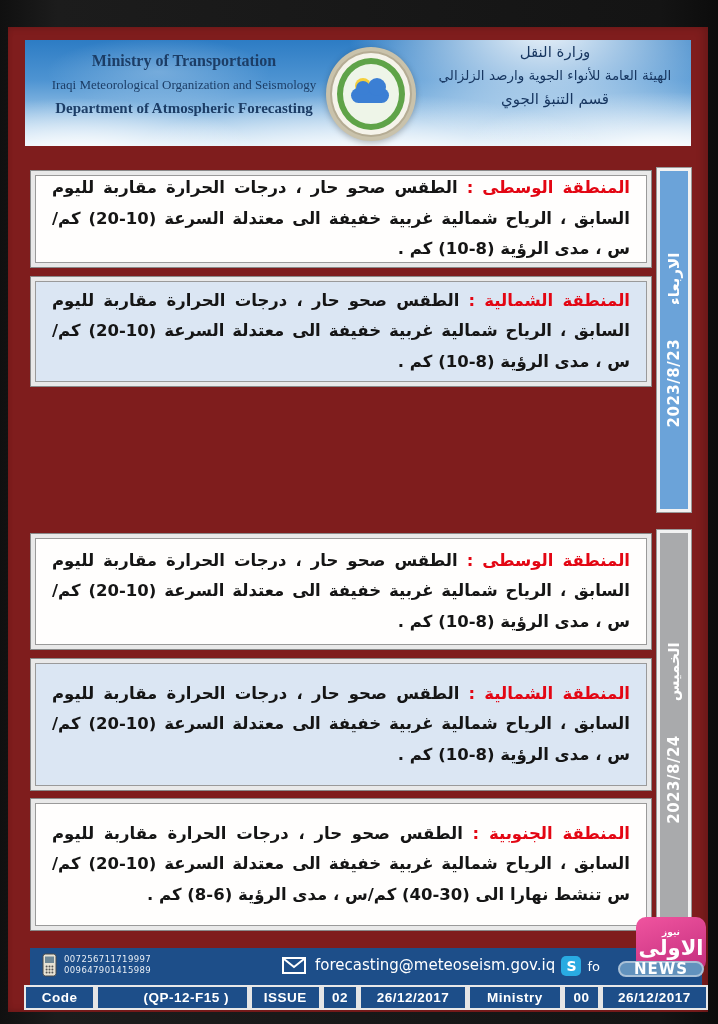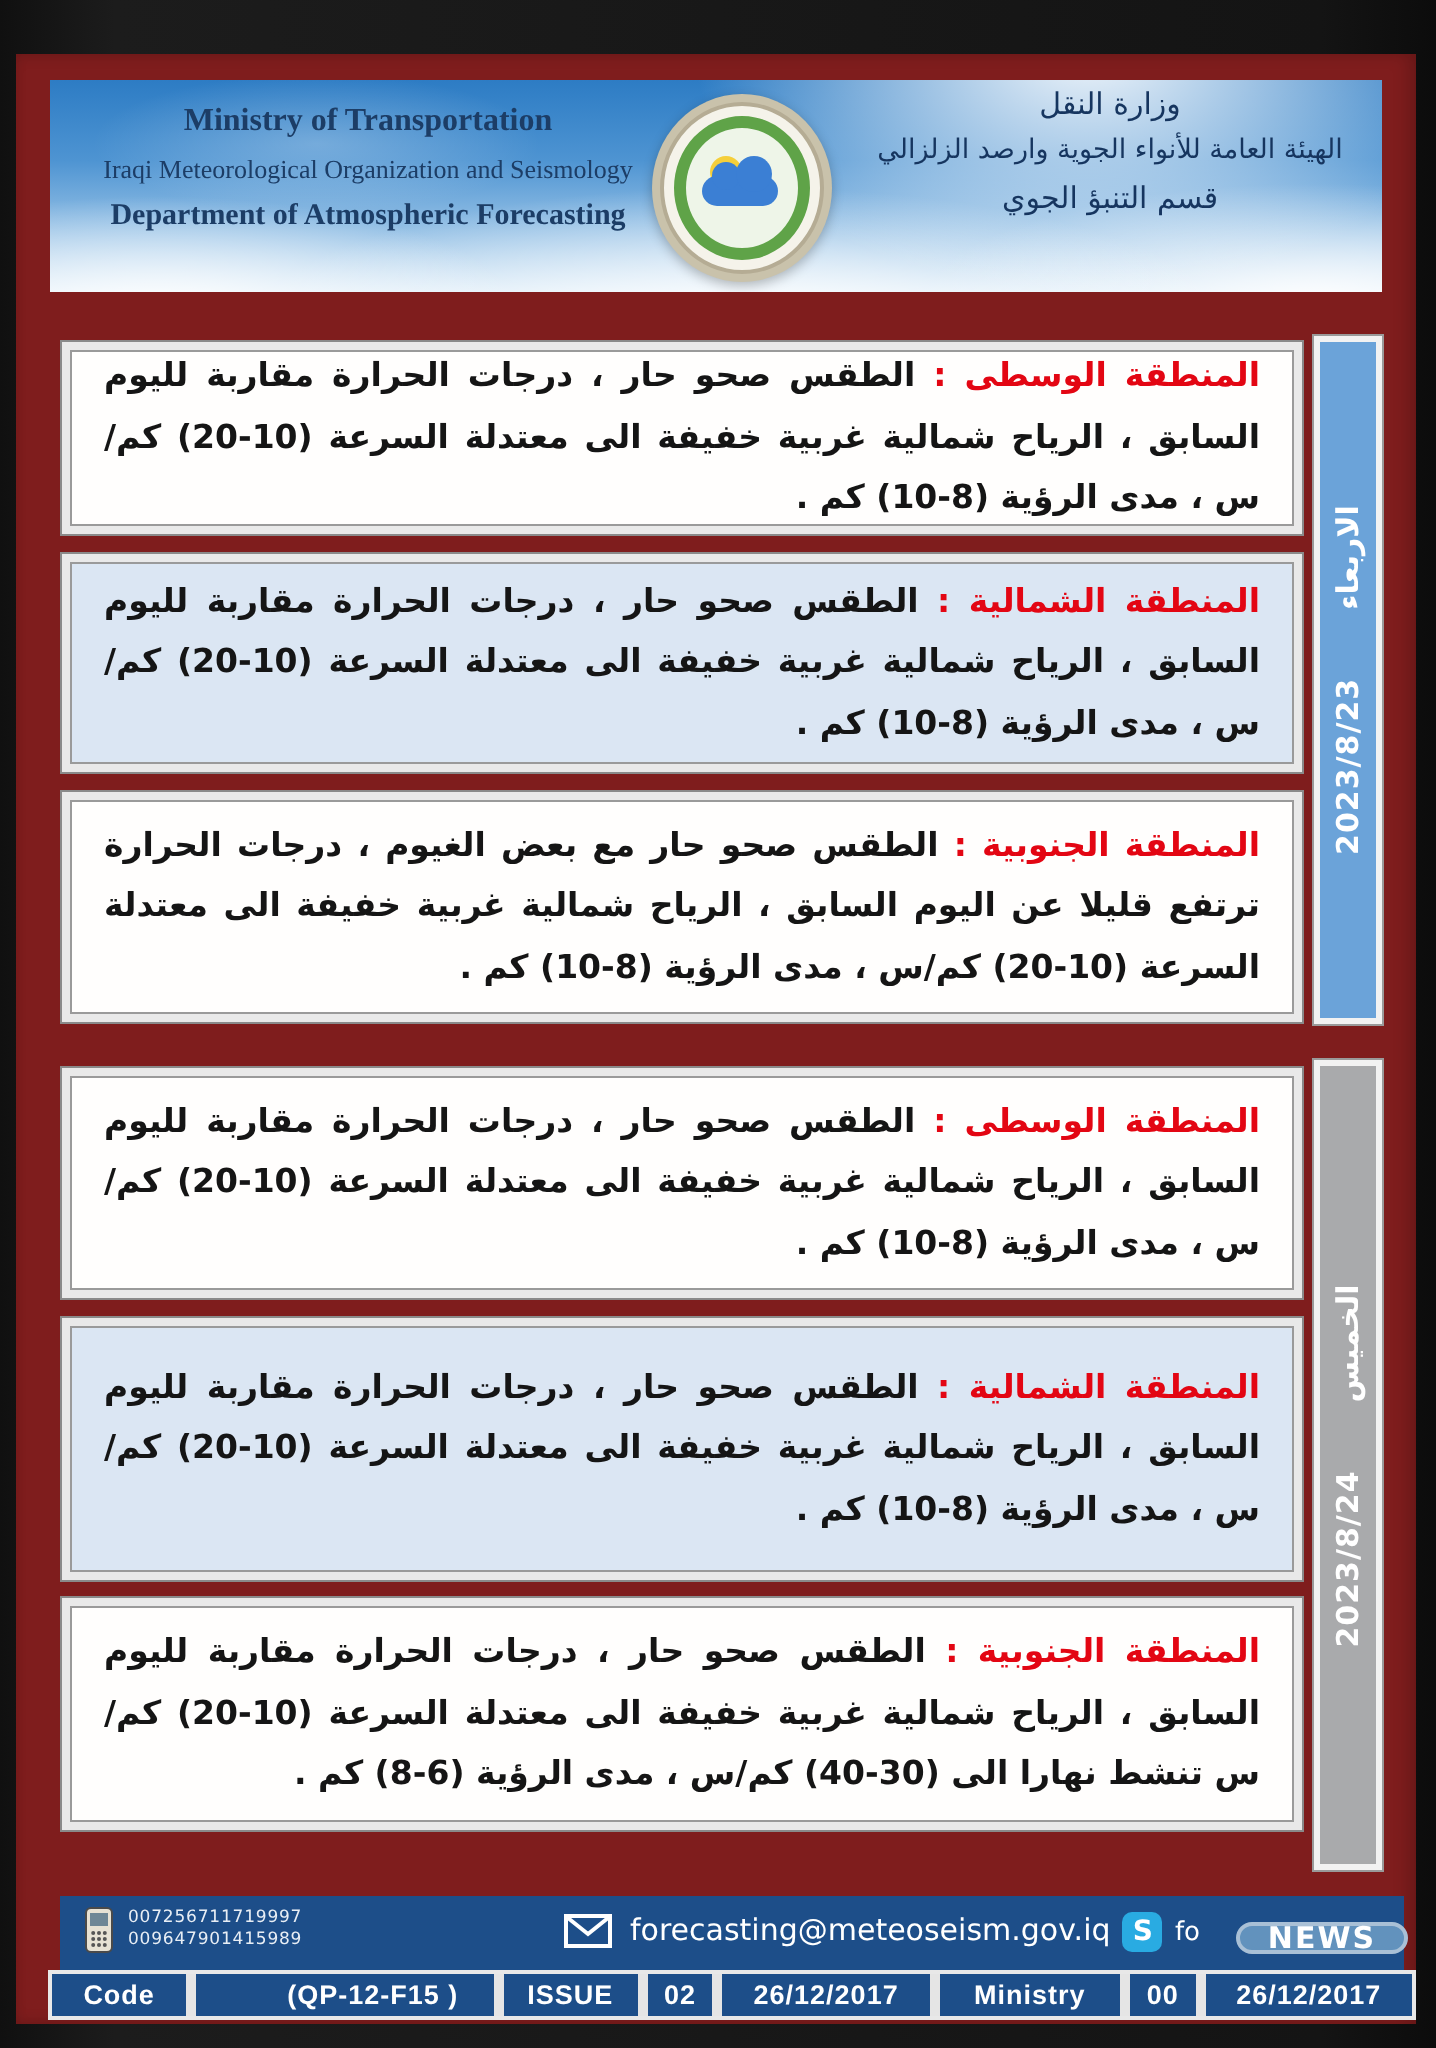--- a/index.html
+++ b/index.html
@@ -139,25 +139,20 @@
       <p><span class="region">المنطقة الوسطى :</span> <span>الطقس صحو حار ، درجات الحرارة مقاربة لليوم السابق ، الرياح شمالية غربية خفيفة الى معتدلة السرعة (10-20) كم/س ، مدى الرؤية (8-10) كم .</span></p>
     </div>
   </div>
 
   <div class="fbox" style="top:249px;height:111px;">
     <div class="fbox-in blue">
       <p><span class="region">المنطقة الشمالية :</span> <span>الطقس صحو حار ، درجات الحرارة مقاربة لليوم السابق ، الرياح شمالية غربية خفيفة الى معتدلة السرعة (10-20) كم/س ، مدى الرؤية (8-10) كم .</span></p>
     </div>
   </div>
 
-  <div class="fbox" style="top:368px;height:117px;">
-    <div class="fbox-in">
-      <p><span class="region">المنطقة الجنوبية :</span> <span>الطقس صحو حار مع بعض الغيوم ، درجات الحرارة ترتفع قليلا عن اليوم السابق ، الرياح شمالية غربية خفيفة الى معتدلة السرعة (10-20) كم/س ، مدى الرؤية (8-10) كم .</span></p>
-    </div>
-  </div>
 
   <div class="tab thu" style="top:502px;height:407px;">
     <div class="tab-fill">
       <div class="tab-label">
         <span>الخميس</span>
         <span>2023/8/24</span>
       </div>
     </div>
   </div>
 
@@ -166,21 +161,21 @@
       <p><span class="region">المنطقة الوسطى :</span> <span>الطقس صحو حار ، درجات الحرارة مقاربة لليوم السابق ، الرياح شمالية غربية خفيفة الى معتدلة السرعة (10-20) كم/س ، مدى الرؤية (8-10) كم .</span></p>
     </div>
   </div>
 
   <div class="fbox" style="top:631px;height:133px;">
     <div class="fbox-in blue">
       <p><span class="region">المنطقة الشمالية :</span> <span>الطقس صحو حار ، درجات الحرارة مقاربة لليوم السابق ، الرياح شمالية غربية خفيفة الى معتدلة السرعة (10-20) كم/س ، مدى الرؤية (8-10) كم .</span></p>
     </div>
   </div>
 
-  <div class="fbox" style="top:771px;height:118px;">
+  <div class="fbox" style="top:771px;height:133px;">
     <div class="fbox-in">
       <p><span class="region">المنطقة الجنوبية :</span> <span>الطقس صحو حار ، درجات الحرارة مقاربة لليوم السابق ، الرياح شمالية غربية خفيفة الى معتدلة السرعة (10-20) كم/س تنشط نهارا الى (30-40) كم/س ، مدى الرؤية (6-8) كم .</span></p>
     </div>
   </div>
 
   <div class="contact">
     <div class="phone-block">
       <svg width="15" height="24" viewBox="0 0 15 24">
         <rect x="1" y="1" width="13" height="22" rx="2.5" fill="#e7e2d4" stroke="#4a4a4a"></rect>
         <rect x="3" y="3.5" width="9" height="6.5" fill="#6e8796"></rect>
@@ -217,16 +212,20 @@
     <div class="code-cell" style="flex-grow:140;padding-left:28px;">(QP-12-F15 )</div>
     <div class="code-cell" style="flex-grow:78;">ISSUE</div>
     <div class="code-cell" style="flex-grow:38;">02</div>
     <div class="code-cell" style="flex-grow:120;">26/12/2017</div>
     <div class="code-cell" style="flex-grow:105;">Ministry</div>
     <div class="code-cell" style="flex-grow:38;">00</div>
     <div class="code-cell" style="flex-grow:120;">26/12/2017</div>
   </div>
 
   <div class="wm">
+    <div class="wm-top">
+      <div class="wm-sub">نيوز</div>
+      <div class="wm-main">الاولى</div>
+    </div>
     <div class="wm-news">NEWS</div>
   </div>
 
 </div>
 
 </body></html>

